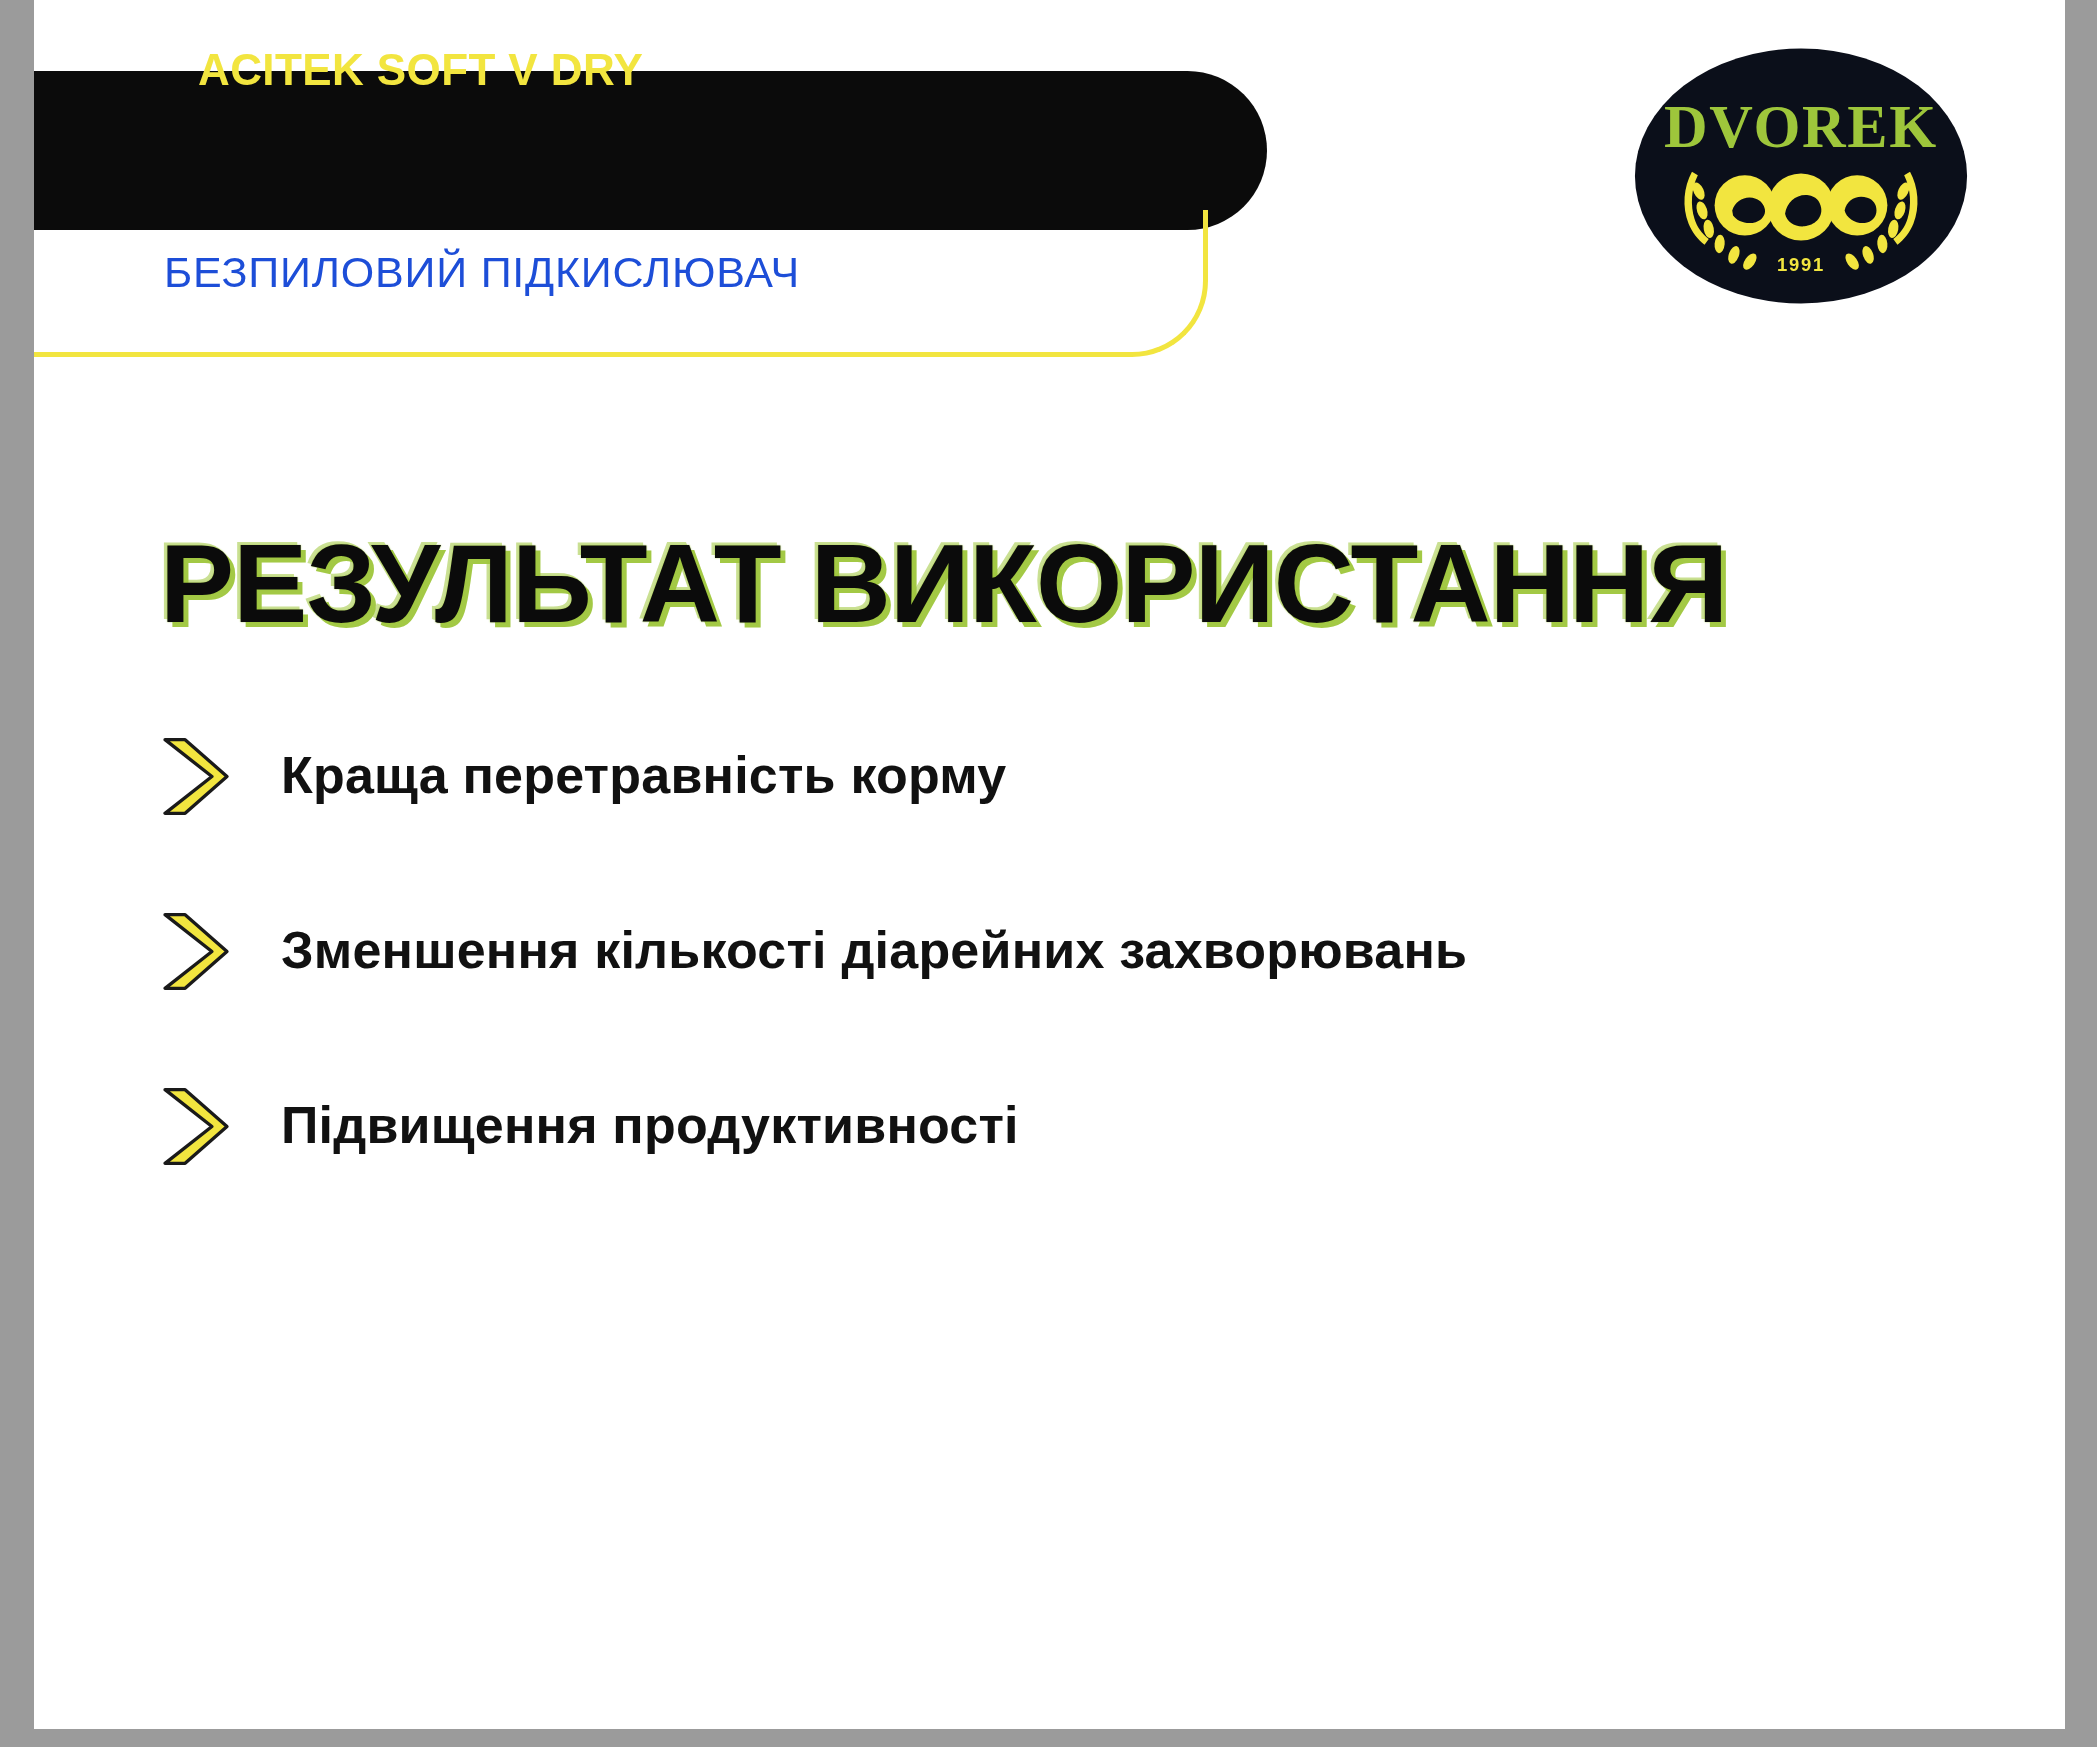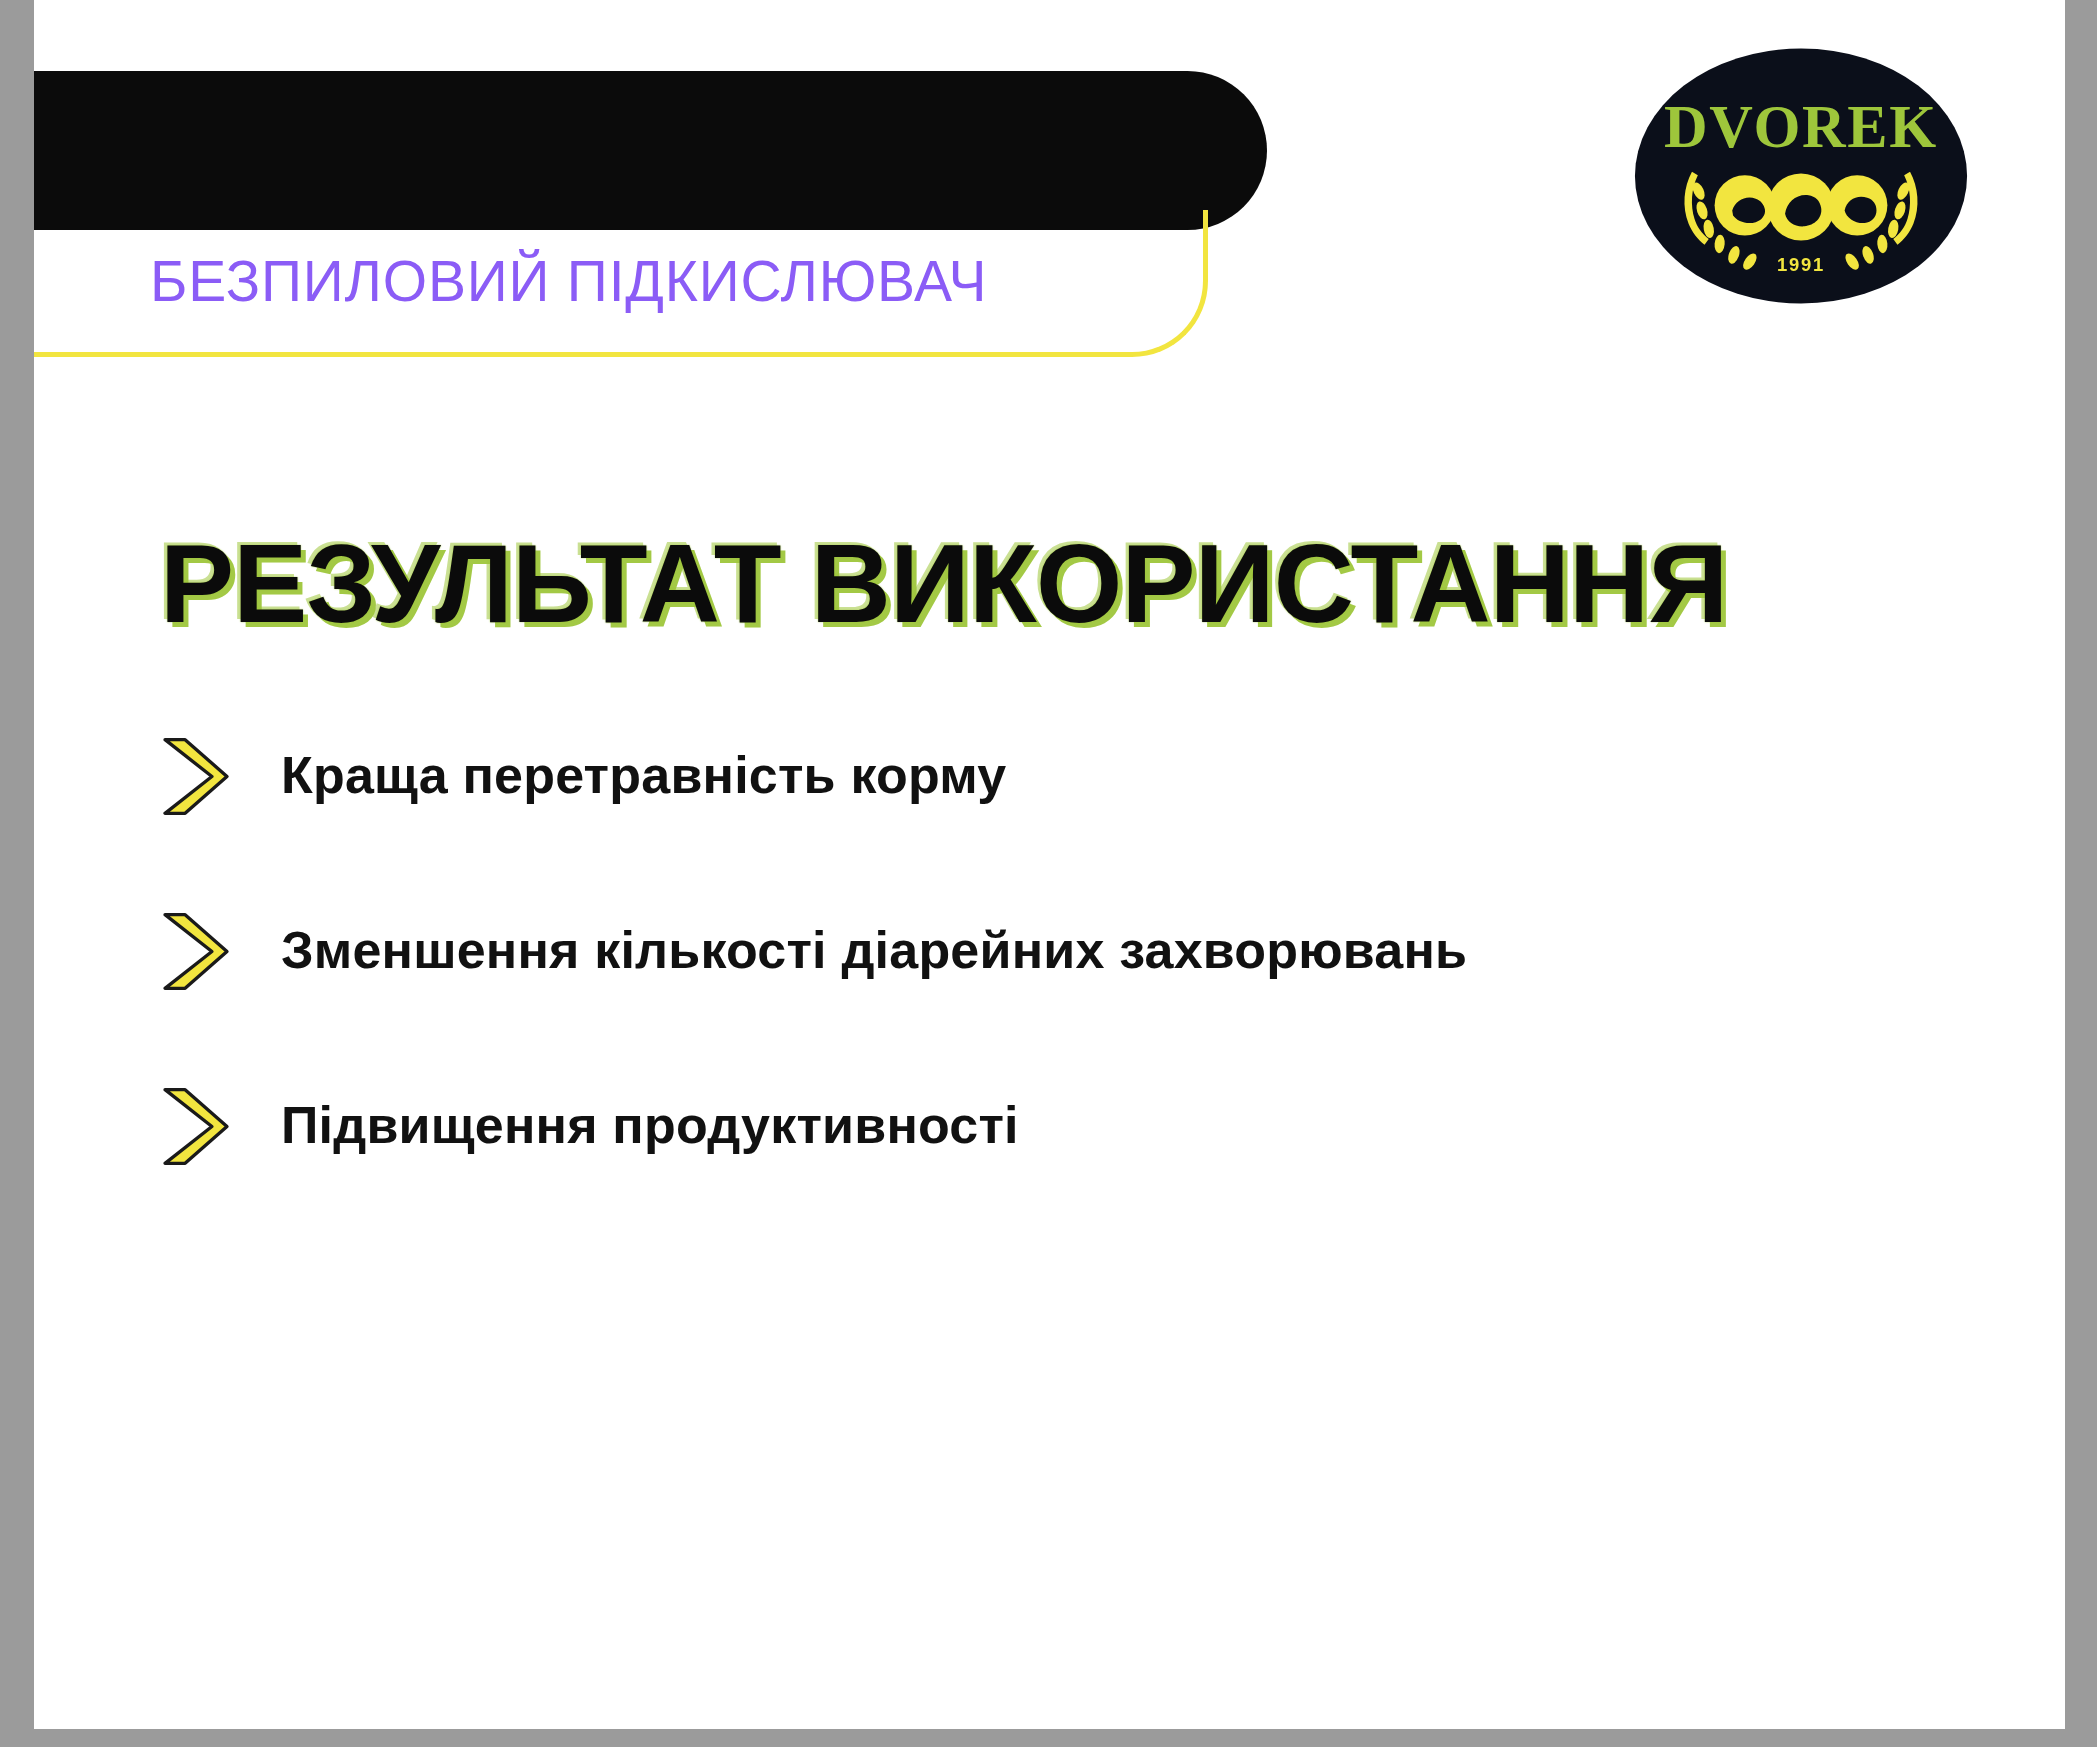--- a/index.html
+++ b/index.html
@@ -65,24 +65,24 @@
     border: 5px solid #f2e53f;
     border-left: none;
     border-top: none;
     border-top-right-radius: 0;
     border-bottom-right-radius: 76px;
     box-sizing: border-box;
   }
 
   .subtitle-text {
     position: absolute;
-    left: 116px;
+    left: 130px;
     top: 248px;
-    color: #8b5cf6;
-    font-size: 57px;
+    color: #1d4ed8;
+    font-size: 43px;
     font-weight: 400;
     letter-spacing: 0.8px;
     white-space: nowrap;
   }
 
   
   .logo {
     position: absolute;
     right: 96px;
     top: 46px;
@@ -145,20 +145,21 @@
   }
 </style>
 </head>
 <body>
 
 <div class="slide">
 
   <div class="header">
 
     <div class="title-bar"></div>
+    <div class="title-bar-text">ACITEK SOFT V DRY</div>
 
     <div class="subtitle-frame"></div>
     <div class="subtitle-text">БЕЗПИЛОВИЙ ПІДКИСЛЮВАЧ</div>
   </div>
 
   <div class="logo">
     <svg width="336" height="260" viewBox="0 0 400 310" xmlns="http://www.w3.org/2000/svg">
       <ellipse cx="200" cy="155" rx="198" ry="152" fill="#0B0F1A"></ellipse>
       <text x="200" y="120" text-anchor="middle" font-family="'Liberation Serif', serif" font-size="72" font-weight="700" fill="#9EC63B" letter-spacing="2">DVOREK</text>
 

